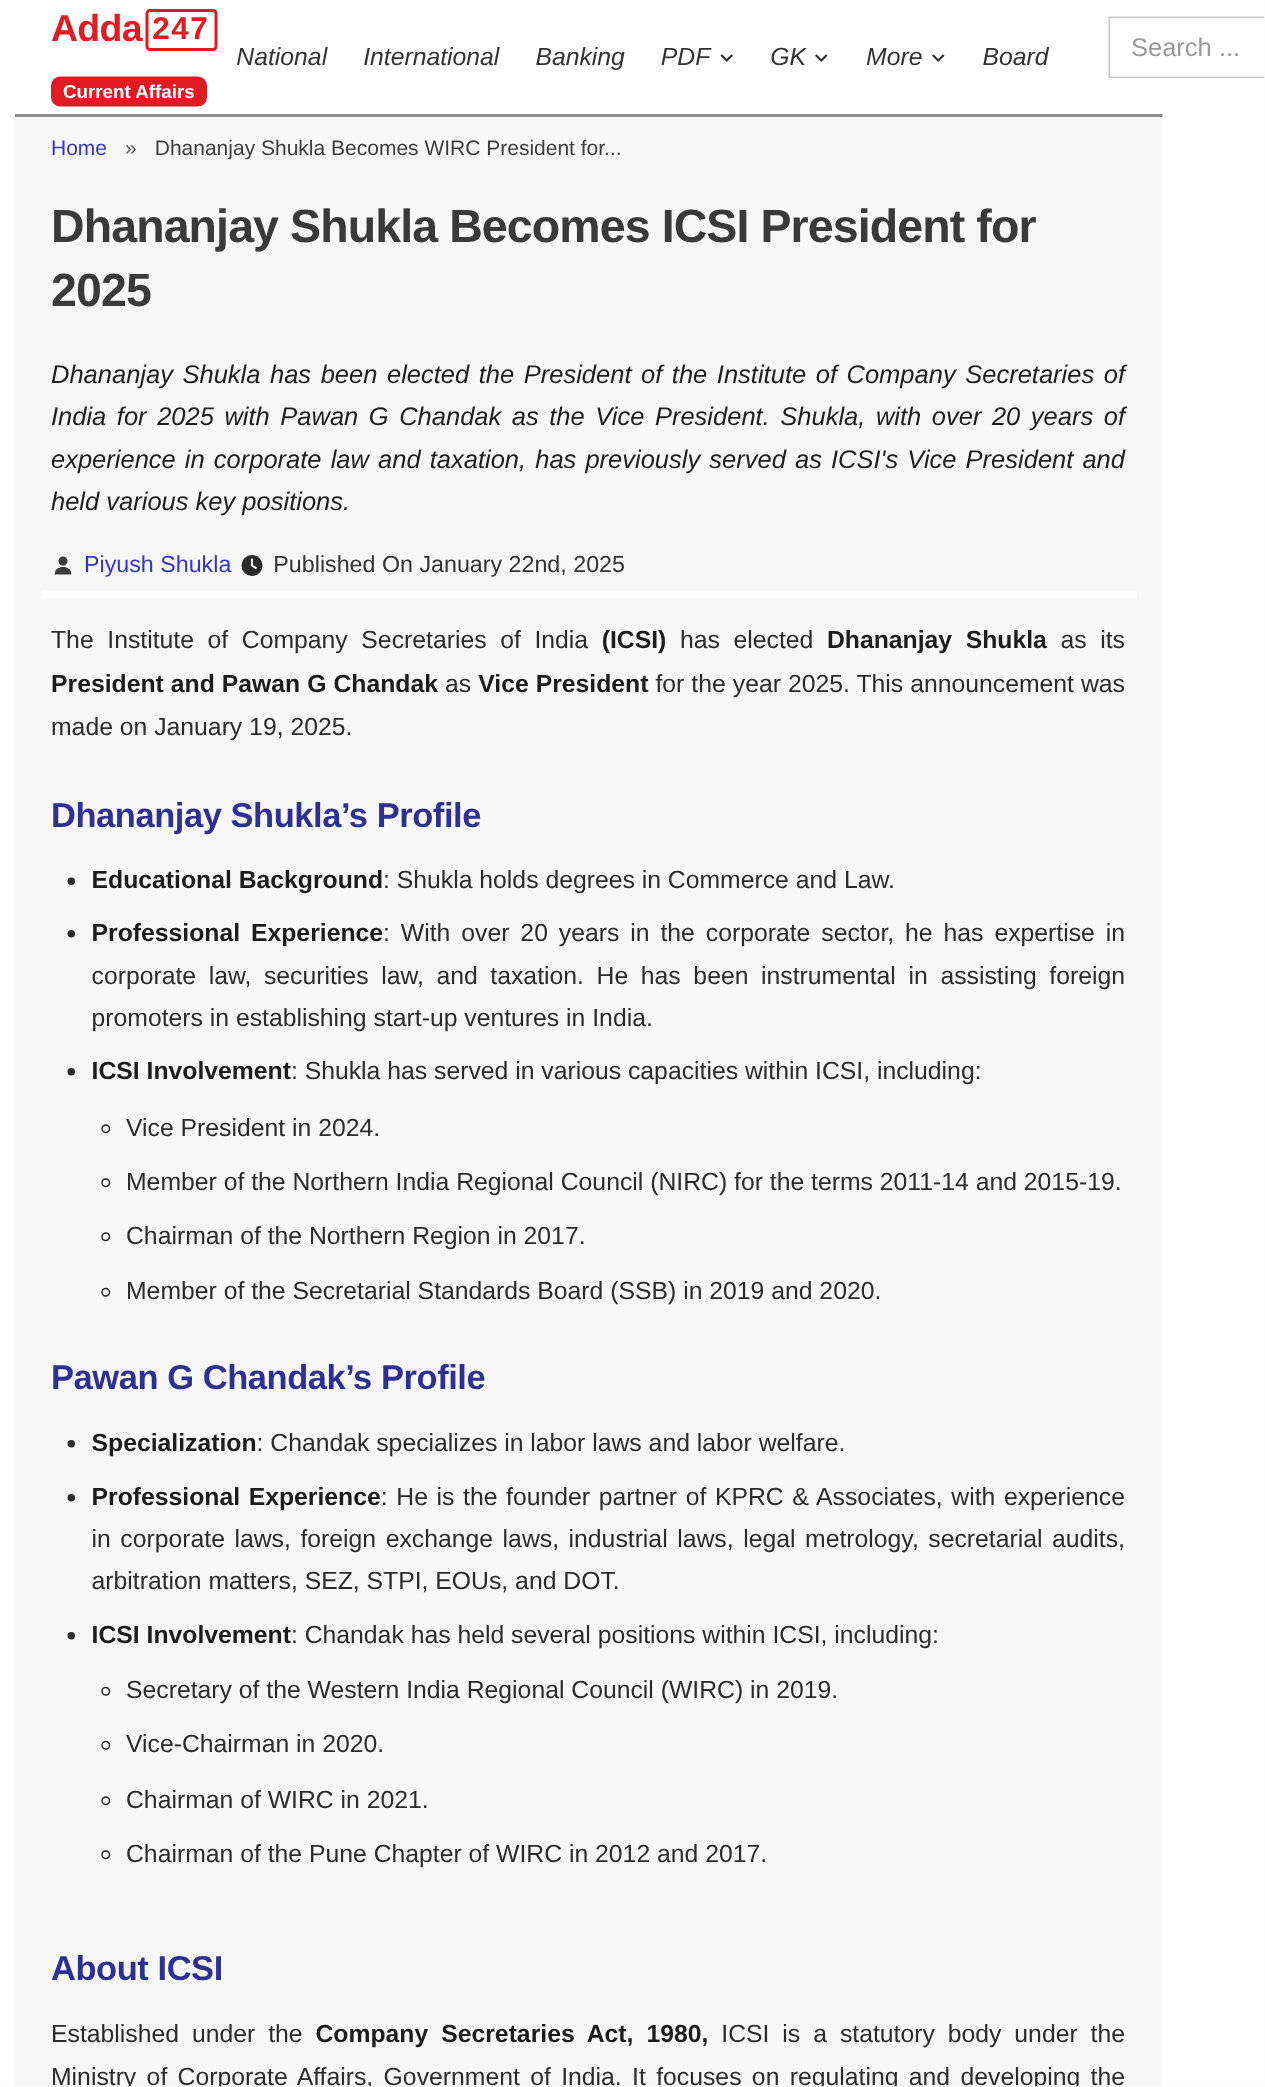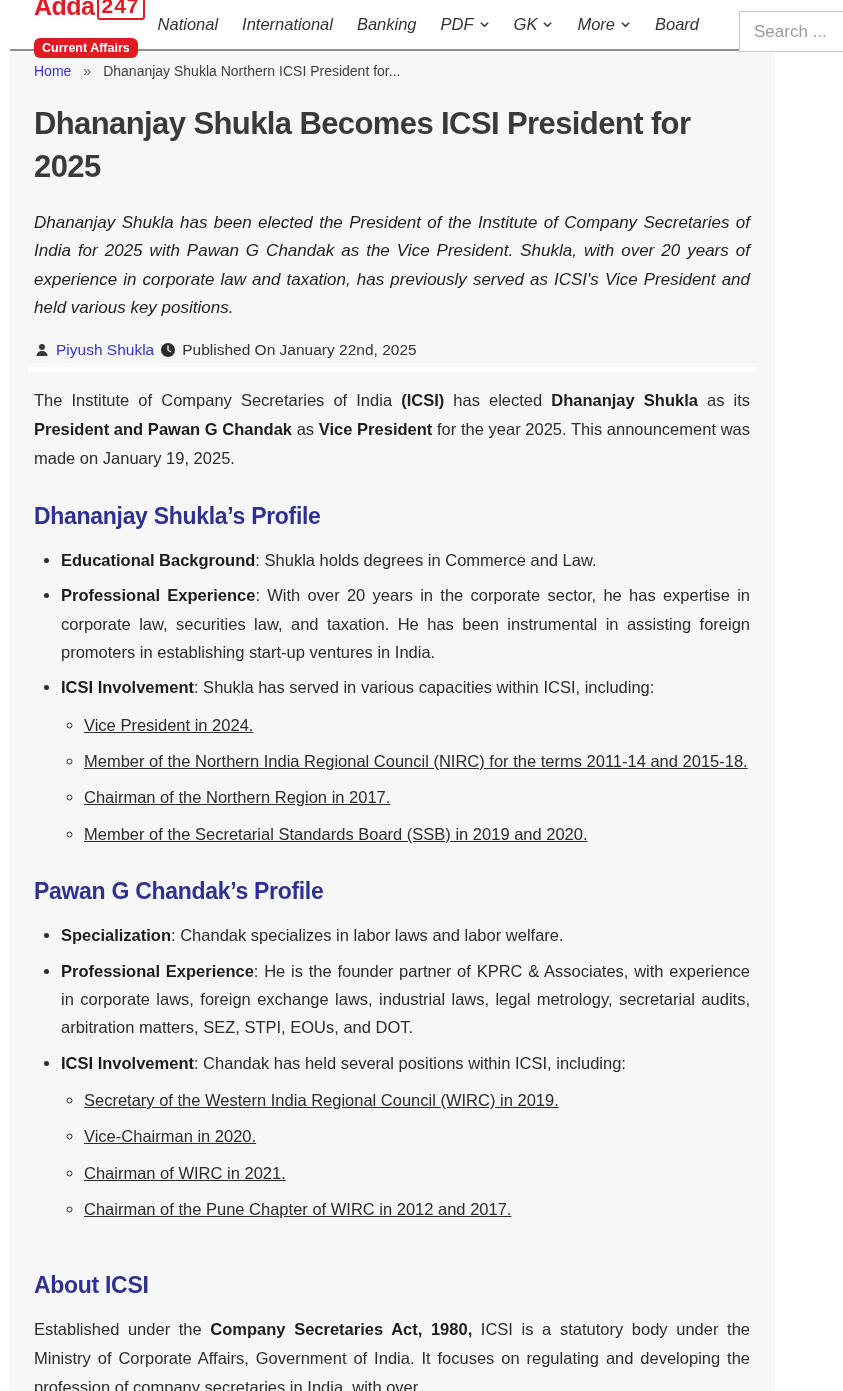--- a/index.html
+++ b/index.html
@@ -1,21 +1,21 @@
 <!DOCTYPE html>
 <html><head>
 <meta charset="utf-8">
 <style>
   * { box-sizing: border-box; margin: 0; padding: 0; }
   html, body { background: #ffffff; }
   body { font-family: "Liberation Sans", sans-serif; color: #2d2d2d; }
   .page { width: 843px; height: 1391px; overflow: hidden; position: relative; background: #fff; }
 
   
-  .site-header { display: flex; align-items: center; height: 49px; padding-left: 34px; background: #fff; position: relative; }
+  .site-header { display: flex; align-items: center; height: 76px; padding-left: 34px; background: #fff; position: relative; }
   .logo { display: flex; flex-direction: column; align-items: flex-start; cursor: pointer; }
   .logo-row { display: flex; align-items: center; }
   .logo-adda { color: #e21b22; font-weight: bold; font-size: 25px; letter-spacing: -0.5px; }
   .logo-247 { color: #e21b22; font-weight: bold; font-size: 21px; border: 2px solid #e21b22; border-radius: 3px; padding: 0 3px; margin-left: 2px; letter-spacing: 1px; }
   .logo-tagline { background: #e21b22; color: #fff; font-weight: bold; font-size: 12.5px; border-radius: 6px; padding: 3px 8px; margin-top: 17px; }
   .nav { display: flex; align-items: center; gap: 24px; margin-left: 13px; font-style: italic; }
   .nav-item { display: flex; align-items: center; gap: 5px; font-size: 16.5px; color: #333; font-weight: 500; cursor: pointer; white-space: nowrap; }
   .chev { display: inline-block; width: 11px; height: 11px; }
   .chev svg { display: block; }
   .search-box { position: absolute; top: 11px; left: 739px; width: 120px; height: 41px; border: 1px solid #c9c9c9; background: #fff; font-family: "Liberation Sans", sans-serif; font-size: 17px; color: #555; padding-left: 14px; outline: none; }
@@ -38,21 +38,21 @@
   .divider { height: 5px; background: #ffffff; margin: 6px -8px 14px -6px; }
 
   .para { font-size: 16.5px; line-height: 1.76; text-align: justify; color: #2b2b2b; }
   .para .b, li .b, strong { font-weight: bold; color: #1c1c1c; }
 
   h2.section-heading { color: #2e3192; font-size: 23px; font-weight: 700; margin: 30px 0 16px 0; letter-spacing: -0.3px; }
   h2.about-heading { margin-top: 48px; }
 
   ul.main-list { list-style: disc; padding-left: 27px; }
   ul.main-list > li { font-size: 16.5px; line-height: 1.72; text-align: justify; color: #2b2b2b; margin-bottom: 7px; }
-  ul.sub-list { list-style: circle; padding-left: 23px; margin-top: 9px; text-decoration: underline; }
+  ul.sub-list { list-style: circle; padding-left: 23px; margin-top: 9px; }
   ul.sub-list > li { font-size: 16.5px; line-height: 1.72; text-align: left; color: #2b2b2b; margin-bottom: 8px; }
 </style>
 </head>
 <body>
 
 <div class="page">
 
   <header class="site-header">
     <div class="logo">
       <div class="logo-row">
@@ -102,21 +102,21 @@
     </nav>
 
     <input class="search-box" type="text" placeholder="Search ..." style="">
   </header>
 
   <main class="content">
 
     <div class="breadcrumb">
       <a href="#">Home</a>
       <span class="crumb-sep">»</span>
-      <span>Dhananjay Shukla Northern ICSI President for...</span>
+      <span>Dhananjay Shukla Becomes WIRC President for...</span>
     </div>
 
     <h1 class="article-title">Dhananjay Shukla Becomes ICSI President for 2025</h1>
 
     <p class="intro">Dhananjay Shukla has been elected the President of the Institute of Company Secretaries of India for 2025 with Pawan G Chandak as the Vice President. Shukla, with over 20 years of experience in corporate law and taxation, has previously served as ICSI's Vice President and held various key positions.</p>
 
     <div class="author-row">
       <span class="icon">
         <svg width="16" height="16" viewBox="0 0 16 16">
             <circle cx="8" cy="5" r="3" fill="#3a3a3a"></circle>
@@ -137,21 +137,21 @@
 
     <p class="para"><span>The Institute of Company Secretaries of India </span><span class="b">(ICSI)</span><span> has elected </span><span class="b">Dhananjay Shukla</span><span> as its </span><span class="b">President and Pawan G Chandak</span><span> as </span><span class="b">Vice President</span><span> for the year 2025. This announcement was made on January 19, 2025.</span></p>
 
     <h2 class="section-heading">Dhananjay Shukla’s Profile</h2>
     <ul class="main-list">
       <li><strong>Educational Background</strong><span>: Shukla holds degrees in Commerce and Law.</span></li>
       <li><strong>Professional Experience</strong><span>: With over 20 years in the corporate sector, he has expertise in corporate law, securities law, and taxation. He has been instrumental in assisting foreign promoters in establishing start-up ventures in India.</span></li>
       <li><strong>ICSI Involvement</strong><span>: Shukla has served in various capacities within ICSI, including:</span>
         <ul class="sub-list">
           <li>Vice President in 2024.</li>
-          <li>Member of the Northern India Regional Council (NIRC) for the terms 2011-14 and 2015-18.</li>
+          <li>Member of the Northern India Regional Council (NIRC) for the terms 2011-14 and 2015-19.</li>
           <li>Chairman of the Northern Region in 2017.</li>
           <li>Member of the Secretarial Standards Board (SSB) in 2019 and 2020.</li>
         </ul>
       </li>
     </ul>
 
     <h2 class="section-heading">Pawan G Chandak’s Profile</h2>
     <ul class="main-list">
       <li><strong>Specialization</strong><span>: Chandak specializes in labor laws and labor welfare.</span></li>
       <li><strong>Professional Experience</strong><span>: He is the founder partner of KPRC &amp; Associates, with experience in corporate laws, foreign exchange laws, industrial laws, legal metrology, secretarial audits, arbitration matters, SEZ, STPI, EOUs, and DOT.</span></li>

